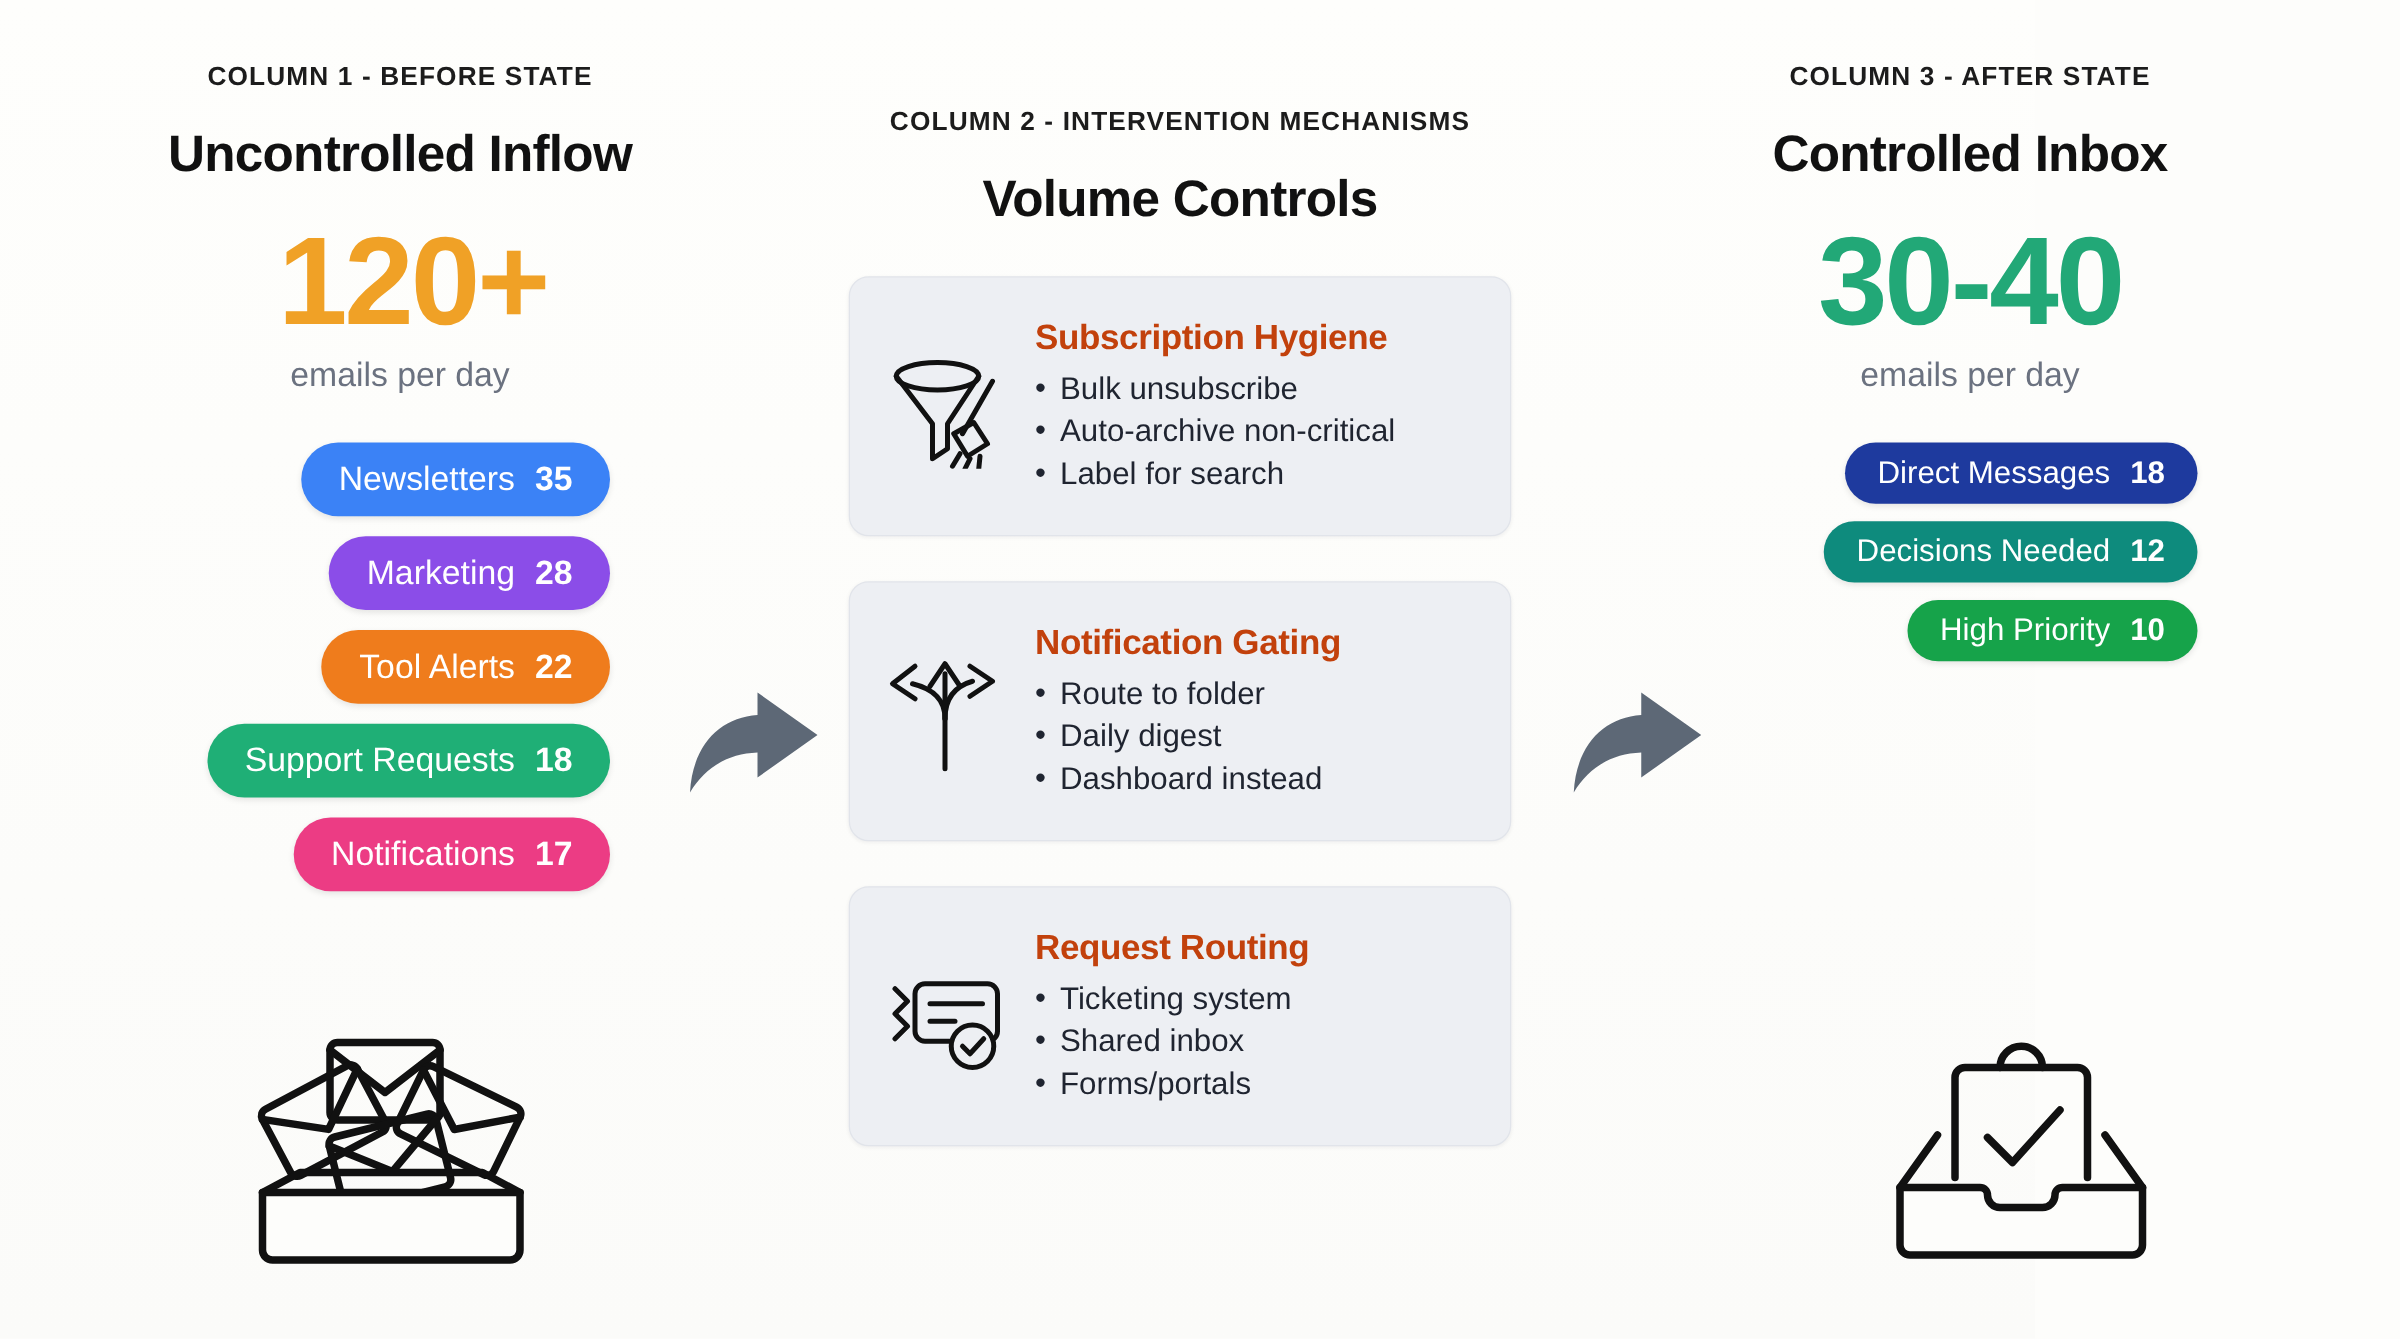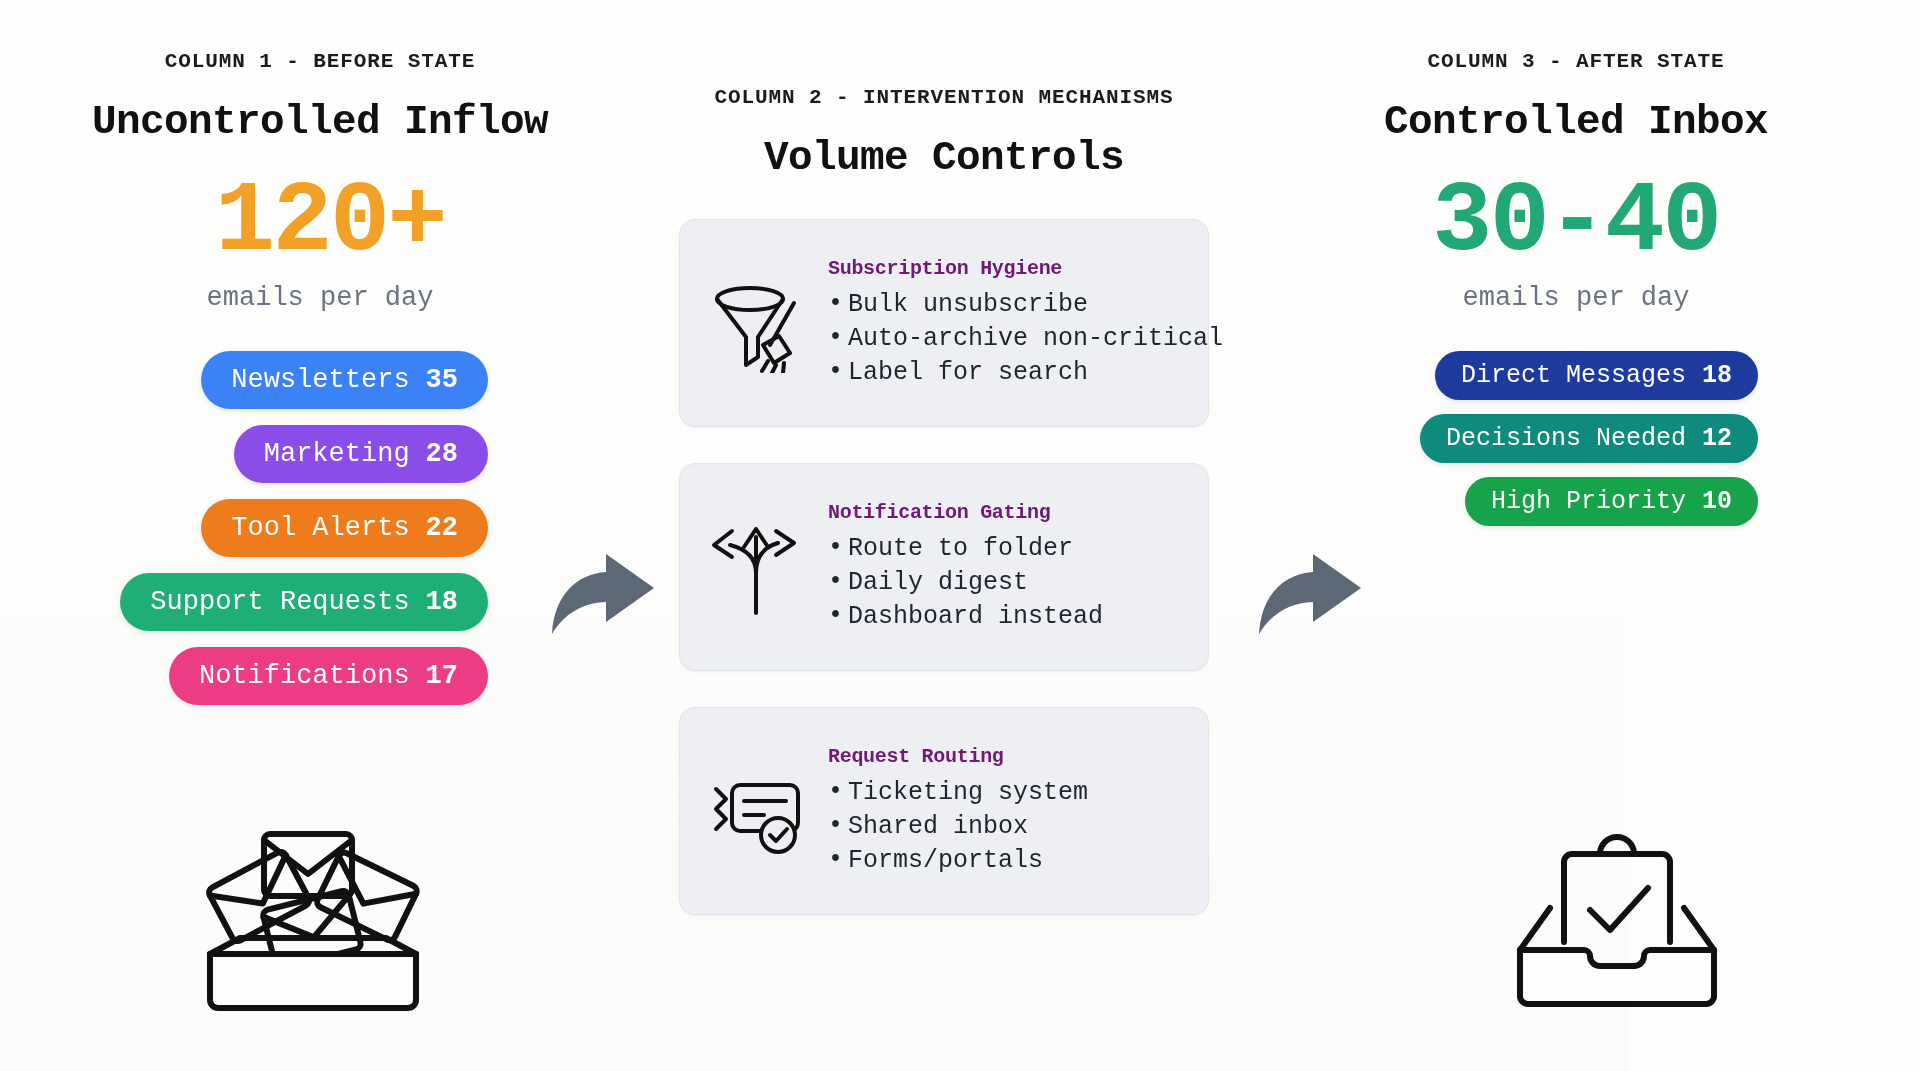--- a/index.html
+++ b/index.html
@@ -6,21 +6,20 @@
   html, body {
     width: 1920px; height: 1071px;
     background: #FDFDFB;
     font-family: "Liberation Sans", sans-serif;
     overflow: hidden;
   }
   .board {
     position: relative;
     width: 1628px; height: 1071px;
     background: linear-gradient(180deg,#FEFEFC 0%, #FBFBF9 100%);
-    font-family: Liberation Mono, monospace;
   }
 
   
   .col {
     position: absolute;
     top: 0;
     height: 1071px;
     display: flex;
     flex-direction: column;
     align-items: center;
@@ -120,23 +119,23 @@
   }
   .card-ico {
     flex: 0 0 100px;
     height: 100px;
     display: flex;
     align-items: center;
     justify-content: center;
   }
   .card-body { flex: 1 1 auto; }
   .card-title {
-    font-size: 20px;
+    font-size: 28px;
     font-weight: 700;
-    color: #701a75;
+    color: #c2410c;
     letter-spacing: -0.3px;
     margin-bottom: 8px;
   }
   .card-bullets { list-style: none; }
   .card-bullets li {
     font-size: 25px;
     color: #1F2430;
     line-height: 1.36;
     padding-left: 20px;
     position: relative;

